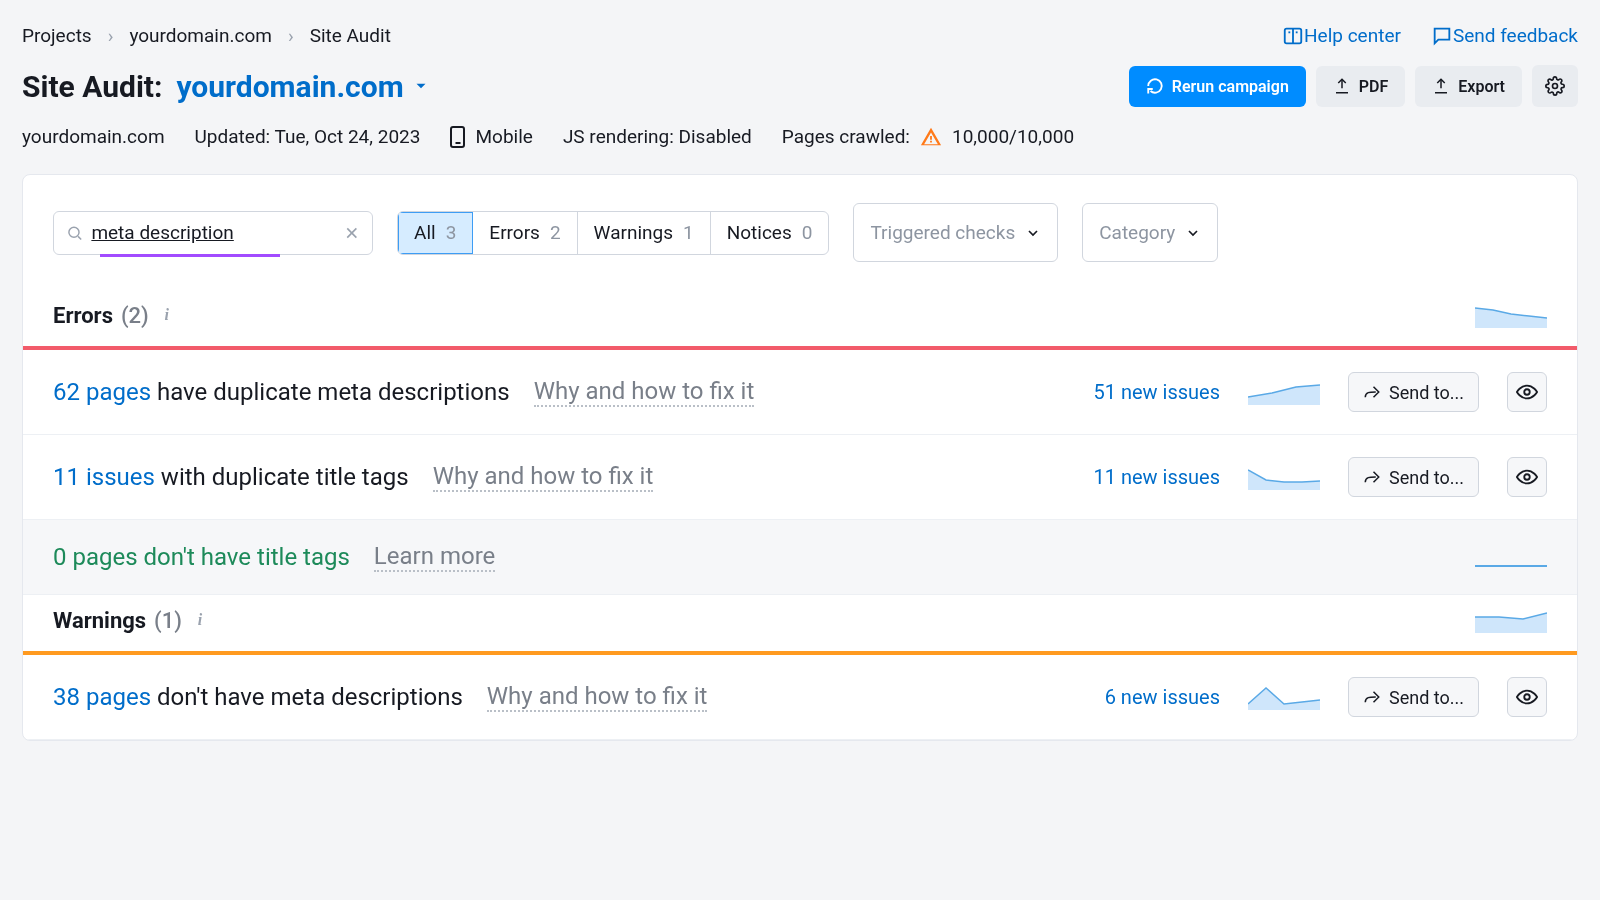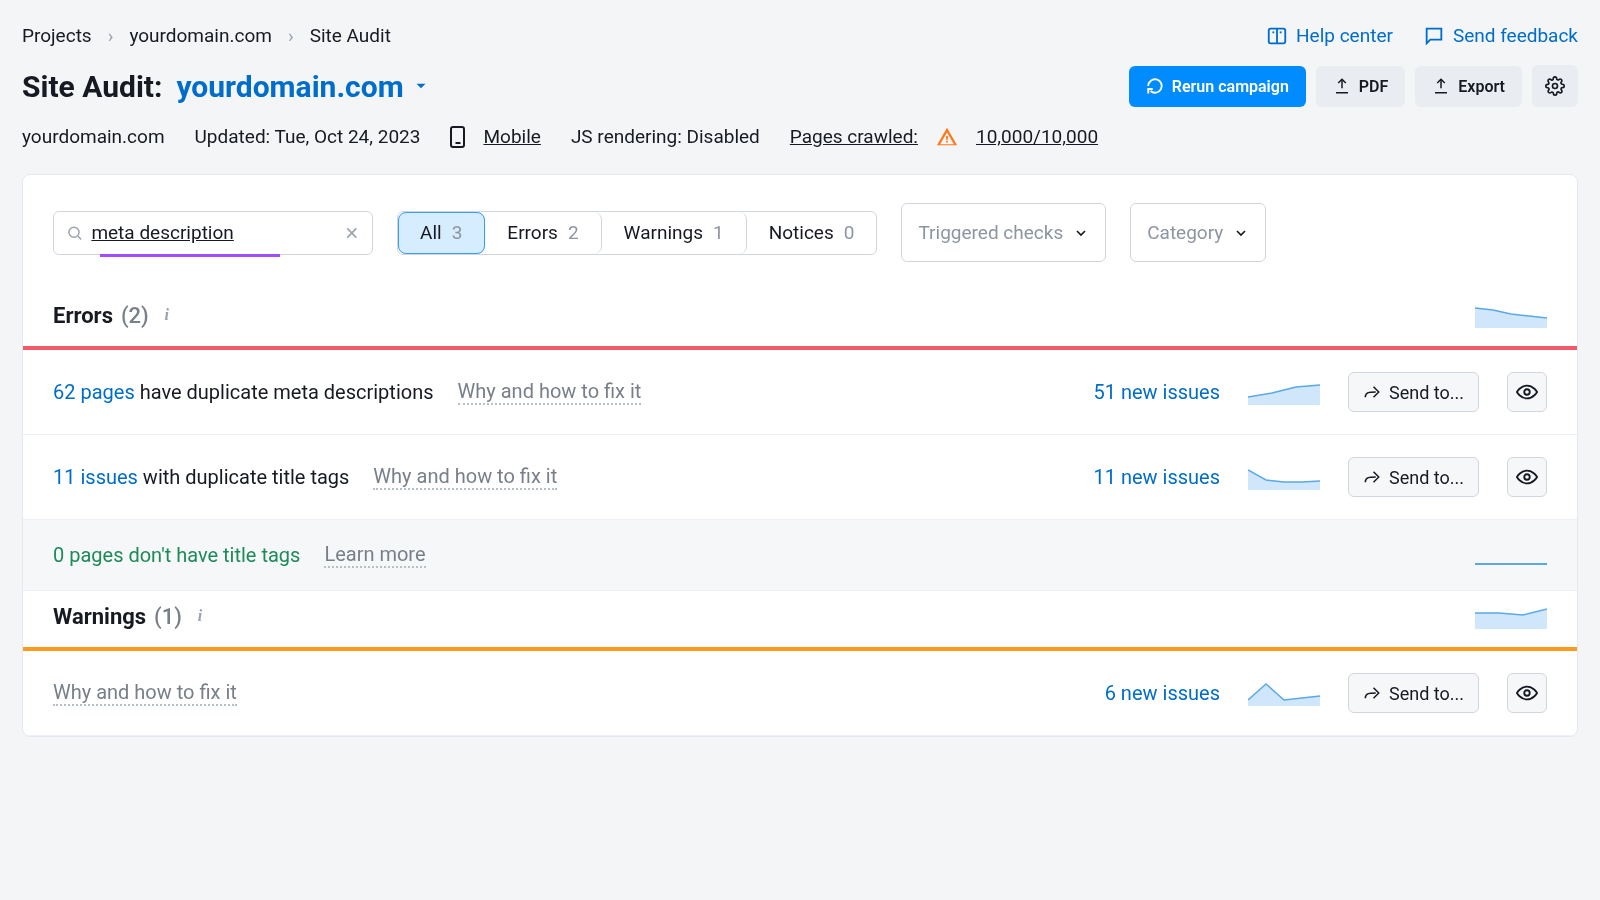--- a/index.html
+++ b/index.html
@@ -4,75 +4,75 @@
 <style>
 * { box-sizing: border-box; margin: 0; padding: 0; font-family: -apple-system, BlinkMacSystemFont, "Segoe UI", Roboto, Helvetica, Arial, sans-serif; }
 body { background: #f4f5f7; color: #171a22; font-size: 15px; }
 .page { width: 1600px; margin: 0 auto; padding: 0 0 20px; }
 
 
 .topbar { display:flex; justify-content: space-between; align-items:center; padding: 24px 22px 4px; }
 .breadcrumb { display:flex; align-items:center; gap: 16px; font-size: 19px; color:#171a22; }
 .bc-sep { color:#9aa2ae; }
 .toplinks { display:flex; align-items:center; gap: 30px; }
-.toplink { display:flex; align-items:center; gap: 8px; color:#006dca; font-size: 19px; cursor:pointer; }
+.toplink { display:flex; align-items:center; gap: 0; color:#006dca; font-size: 19px; cursor:pointer; }
 .toplink svg { stroke:#006dca; }
 
 
 .title-row { display:flex; justify-content:space-between; align-items:center; padding: 14px 22px 6px; }
 .title-left { display:flex; align-items:baseline; gap: 14px; }
 .title-text { font-size: 30px; font-weight: 700; }
 .domain-chip { color:#006dca; font-size:30px; font-weight:700; display:flex; align-items:center; gap:8px; cursor:pointer;}
 .domain-chip svg { fill:#006dca; }
 .title-actions { display:flex; align-items:center; gap:10px; }
 .btn { display:flex; align-items:center; gap:8px; border-radius:6px; padding:10px 16px; font-size:16px; font-weight:600; cursor:pointer; border:1px solid transparent; background:#e9ecf0; color:#171a22;}
 .btn.primary { background:#008cff; color:#fff; }
 .btn.icon-only { padding:10px 12px; }
 .btn svg { stroke: currentColor; }
 
 
 .meta-row { display:flex; align-items:center; gap: 30px; padding: 12px 22px 0; font-size: 19px; color:#171a22;}
-.meta-item { display:flex; align-items:center; gap:18px;text-decoration:underline; }
+.meta-item { display:flex; align-items:center; gap:10px; }
 .warn-icon { color:#ff7a1a; }
 .mobile-icon { border:2px solid #171a22; border-radius:3px; width:15px; height:22px; position:relative; }
 .mobile-icon:after { content:""; position:absolute; bottom:2px; left:50%; transform:translateX(-50%); width:5px; height:2px; background:#171a22;}
 
 
 .tabs { display:flex; gap: 30px; padding: 34px 22px 0; font-size: 22px; font-weight:600; border-bottom:1px solid #e1e4ea; }
 .tab { padding-bottom: 14px; cursor:pointer; position:relative; }
 .tab.active:after { content:""; position:absolute; left:0; right:0; bottom:-1px; height:4px; background:#a24bff; border-radius:3px;}
 
 
 .card { background:#fff; border:1px solid #e5e8ee; border-radius:8px; margin:26px 22px 0; overflow:hidden; }
 
 
 .filterbar { display:flex; align-items:center; gap: 24px; padding: 28px 30px; }
 .search { display:flex; align-items:center; border:1px solid #d1d6de; border-radius:6px; height:44px; width:320px; padding:0 12px; position:relative;}
 .search input { border:none; outline:none; font-size:19px; flex:1; margin:0 8px; color:#171a22; background:transparent;text-decoration:underline;}
 .search .underline { position:absolute; left:46px; bottom:-3px; height:3px; width:180px; background:#a24bff; }
 .seg { display:flex; border:1px solid #d1d6de; border-radius:6px; overflow:hidden; height:44px;}
-.seg-item { display:flex; align-items:center; gap:10px; padding:0 22px; font-size:19px; border-right:1px solid #d1d6de; cursor:pointer; color:#171a22;border-radius:8px;}
+.seg-item { display:flex; align-items:center; gap:10px; padding:0 16px; font-size:19px; border-right:1px solid #d1d6de; cursor:pointer; color:#171a22;}
 .seg-item:last-child{border-right:none;}
 .seg-item .cnt { color:#8d95a1; }
 .seg-item.active { background:#d6ecff; outline:1px solid #3d9df5; outline-offset:-1px;}
 .dropdown { display:flex; align-items:center; gap:10px; border:1px solid #d1d6de; border-radius:6px; height:59px; padding:0 16px; color:#8d95a1; font-size:19px; cursor:pointer;}
 
 
 .sec-head { padding: 12px 30px 18px; display:flex; align-items:center; justify-content:space-between;}
 .sec-title { font-size:22px; font-weight:700; display:flex; align-items:center; gap:8px;}
 .sec-title .count { color:#797f89; font-weight:500;}
 .info-icon { width:20px; height:20px; border-radius:50%; display:inline-flex; align-items:center; justify-content:center; color:#9aa2ae; font-style: italic; font-family: Georgia,serif; font-size:16px;}
 .sep-bar { height:4px; }
 .sep-error { background:#f25b6a; }
 .sep-warn { background:#ff9a1f; }
 
 
 .row { display:flex; align-items:center; justify-content:space-between; padding:22px 30px; border-bottom:1px solid #edf0f4;}
 .row.muted { background:#f6f7f9; }
-.row-left { display:flex; align-items:center; gap:24px; font-size:20px;}
+.row-left { display:flex; align-items:center; gap:24px; font-size:24px;}
 .row-left .linkish { color:#006dca; cursor:pointer;}
 .row-left .green { color:#1d8a5a; }
 .row-left .how { color:#797f89; border-bottom:2px dotted #b9bfc7; cursor:pointer; }
 .row-right { display:flex; align-items:center; gap:28px;}
 .newiss { color:#006dca; font-size:20px; cursor:pointer;}
 .spark { width:72px; height:26px; }
 .sendto { display:flex; align-items:center; gap:8px; border:1px solid #d1d6de; border-radius:6px; height:40px; padding:0 14px; font-size:18px; background:#f6f7f9; cursor:pointer;}
 .eye { width:40px; height:40px; border:1px solid #d1d6de; border-radius:6px; display:flex; align-items:center; justify-content:center; background:#f6f7f9; cursor:pointer;}
 svg { display:block; }
 </style>
@@ -302,20 +302,21 @@
       </div>
       <svg class="spark" viewBox="0 0 72 26">
           <path d="M0 10 L24 10 L48 12 L72 6 L72 26 L0 26 Z" fill="#cfe6fb"></path>
           <path d="M0 10 L24 10 L48 12 L72 6" fill="none" stroke="#5aa9e6" stroke-width="1.5"></path>
         </svg>
     </div>
     <div class="sep-bar sep-warn"></div>
 
     <div class="row">
       <div class="row-left">
+        <span><span class="linkish">38 pages</span><span> don't have meta descriptions</span></span>
         <span class="how">Why and how to fix it</span>
       </div>
       <div class="row-right">
         <span class="newiss">6 new issues</span>
         <svg class="spark" viewBox="0 0 72 26">
             <path d="M0 20 L18 4 L36 20 L54 18 L72 16 L72 26 L0 26 Z" fill="#cfe6fb"></path>
             <path d="M0 20 L18 4 L36 20 L54 18 L72 16" fill="none" stroke="#5aa9e6" stroke-width="1.5"></path>
           </svg>
         <div class="sendto">
             <svg width="18" height="18" viewBox="0 0 24 24" fill="none" stroke="#171a22" stroke-width="2">

